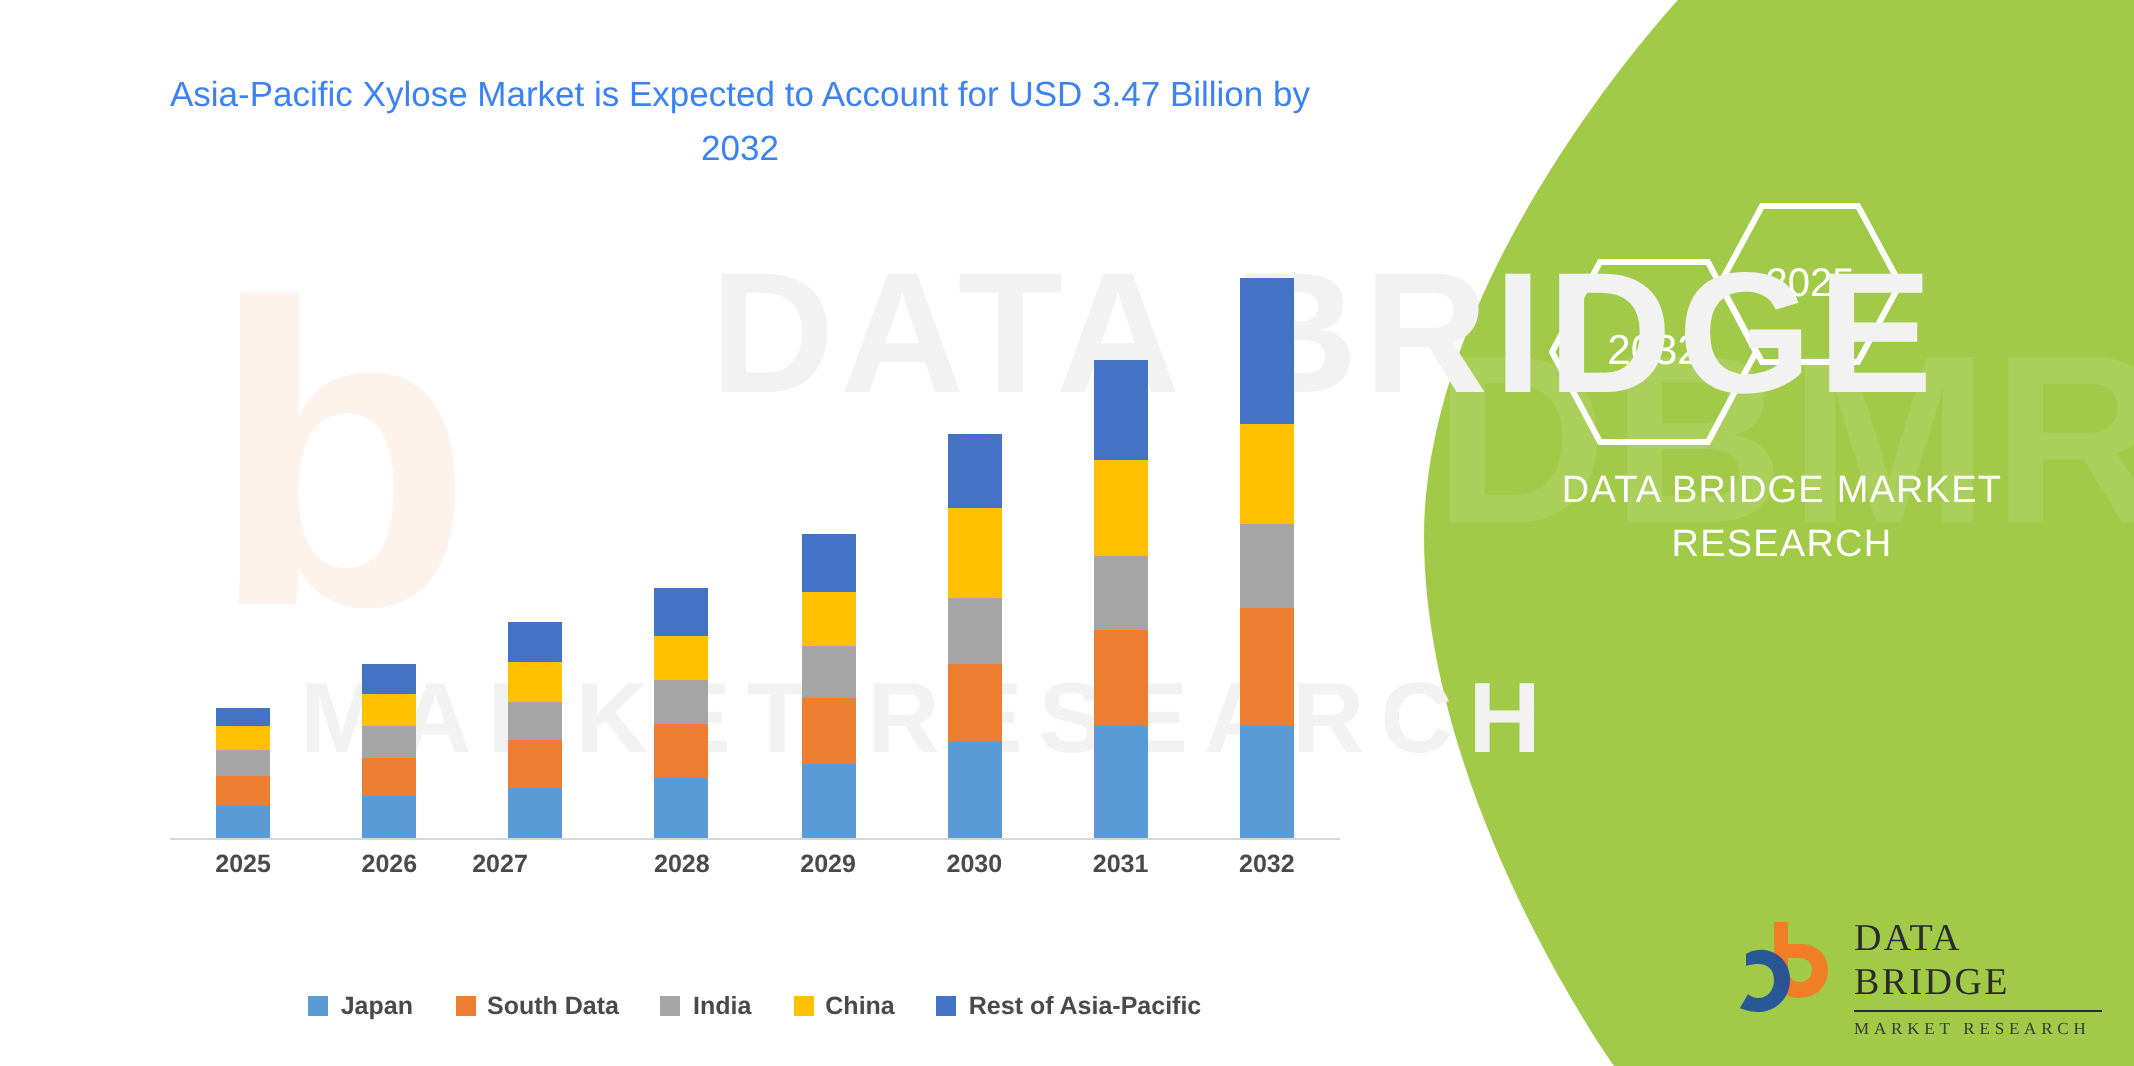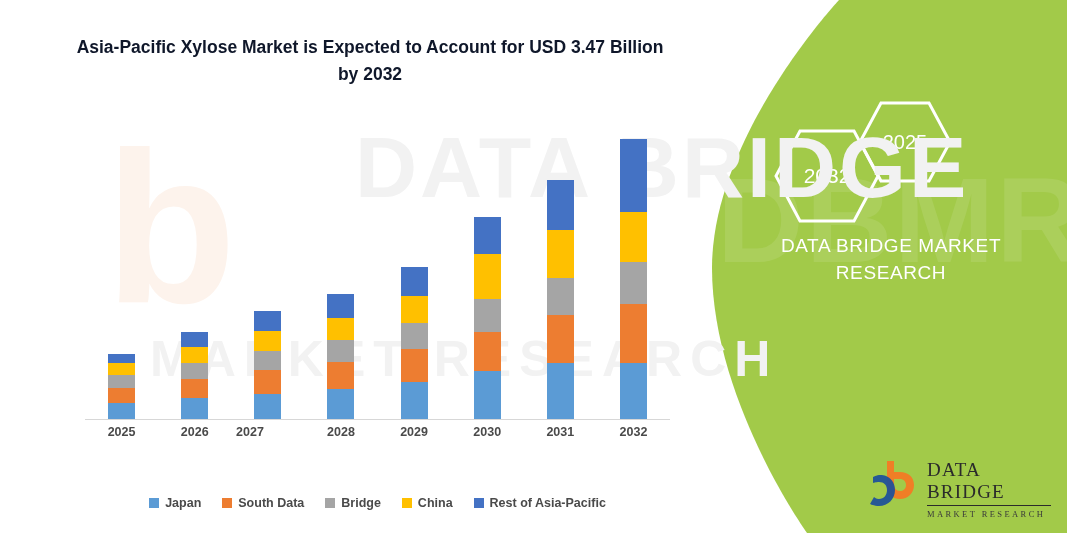--- a/index.html
+++ b/index.html
@@ -104,22 +104,22 @@
     position:absolute;
     top:0; left:0; width:760px; height:533px;
     z-index:2;
   }
   .chart-title {
     position:absolute;
     top:34px; left:70px; width:600px;
     text-align:center;
     font-size:17.5px;
     line-height:27px;
-    color:#0f172a;
-    font-weight:700;
+    color:#3b82f6;
+    font-weight:400;
   }
   .wm-line {
     position:absolute;
     color:#f2f2f2;
     font-weight:700;
     user-select:none;
     white-space:nowrap;
   }
   .wm1 { top:118px; left:355px; font-size:86px; letter-spacing:3px; }
   .wm2 { top:330px; left:150px; font-size:50px; letter-spacing:8px; }
@@ -317,21 +317,21 @@
         <div class="legend-item">
           <span class="legend-swatch" style="background: rgb(91, 155, 213);"></span>
           <span class="legend-label">Japan</span>
         </div>
         <div class="legend-item">
           <span class="legend-swatch" style="background: rgb(237, 125, 49);"></span>
           <span class="legend-label">South Data</span>
         </div>
         <div class="legend-item">
           <span class="legend-swatch" style="background: rgb(165, 165, 165);"></span>
-          <span class="legend-label">Bridge</span>
+          <span class="legend-label">India</span>
         </div>
         <div class="legend-item">
           <span class="legend-swatch" style="background: rgb(255, 192, 0);"></span>
           <span class="legend-label">China</span>
         </div>
         <div class="legend-item">
           <span class="legend-swatch" style="background: rgb(68, 114, 196);"></span>
           <span class="legend-label">Rest of Asia-Pacific</span>
         </div>
       </div>

